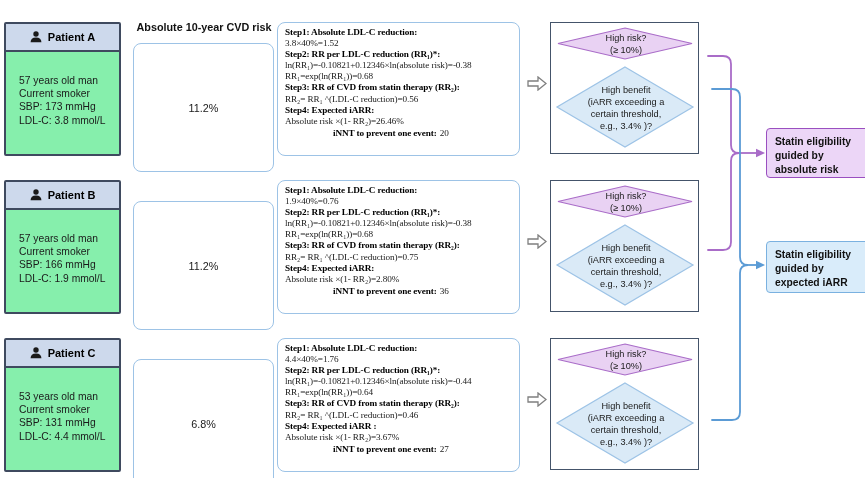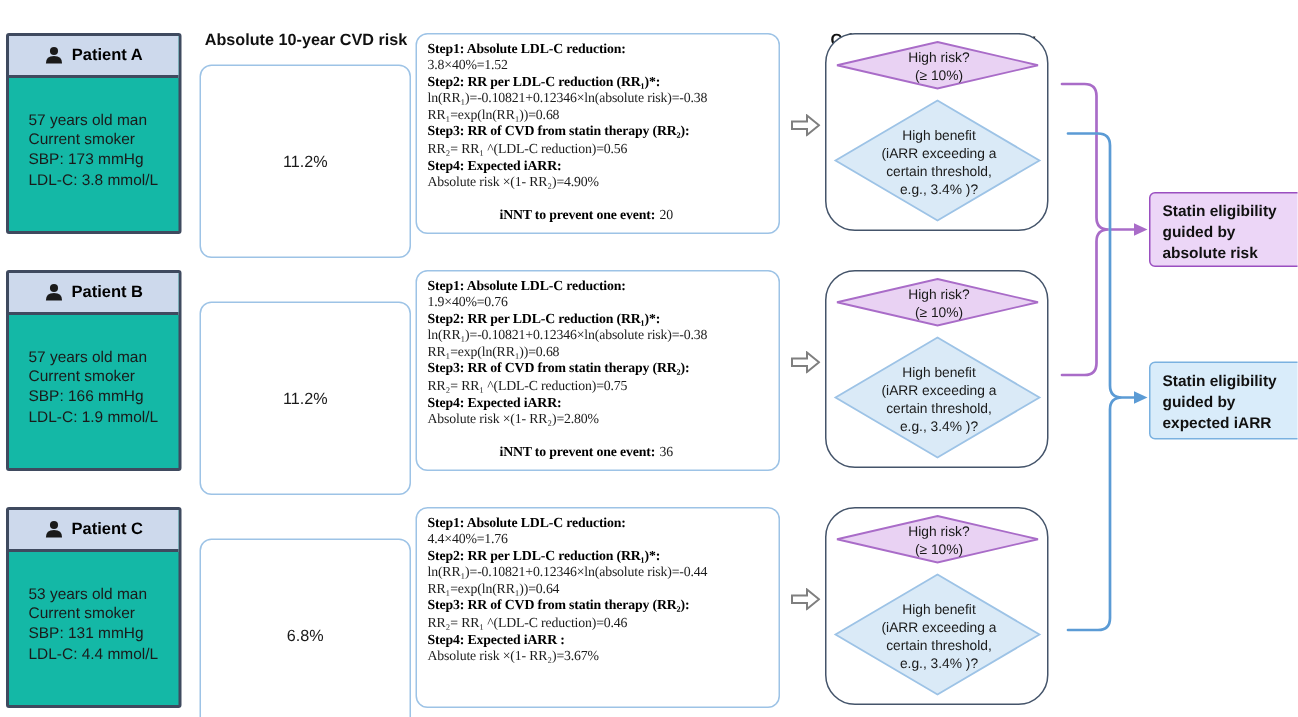--- a/index.html
+++ b/index.html
@@ -7,38 +7,38 @@
   .col-header{position:absolute;top:1px;font-size:10.8px;font-weight:bold;color:#111;text-align:center;margin-top:20px;}
   #hdr-risk{left:133px;width:142px;}
   #hdr-iarr{left:277px;width:238px;}
   #hdr-criteria{left:542px;width:160px;}
   #rows{position:absolute;inset:0;}
   .row{position:absolute;left:0;width:865px;height:133px;}
   .row:nth-child(1){top:22px;}
   .row:nth-child(2){top:180px;}
   .row:nth-child(3){top:338px;}
 
-  .patient-box{position:absolute;left:4px;top:0;width:113px;height:130px;border:2px solid #3f4a5f;border-radius:2px;background:#14b8a6;}
+  .patient-box{position:absolute;left:4px;top:0;width:113px;height:130px;border:2px solid #3f4a5f;border-radius:2px;background:#86efac;}
   .patient-header{height:26px;background:#cdd9ec;border-bottom:2px solid #3f4a5f;display:flex;align-items:center;justify-content:center;gap:6px;}
   .patient-name{font-size:11px;font-weight:bold;color:#000;}
   .patient-details{position:absolute;left:13px;top:50px;font-size:10.3px;line-height:13.2px;color:#1a1a1a;}
 
   .risk-box{position:absolute;left:133px;top:1px;width:139px;height:127px;border:1.5px solid #9dc3e6;border-radius:8px;background:#fff;display:flex;align-items:center;justify-content:center;margin-top:20px;}
   .risk-value{font-size:10.8px;color:#1a1a1a;}
 
   .iarr-box{position:absolute;left:277px;top:0;width:234px;height:128px;border:1.5px solid #9dc3e6;border-radius:8px;background:#fff;padding:4px 0 0 7px;font-family:Liberation Serif, serif;}
   .iarr-steps div{font-size:9.2px;line-height:11.1px;white-space:nowrap;letter-spacing:-0.1px;color:#1a1a1a;}
   .iarr-steps div.b{font-weight:bold;color:#000;}
-  .innt-line{margin-top:11px;font-size:9.2px;letter-spacing:-0.1px;color:#1a1a1a;padding-left:48px;}
+  .innt-line{margin-top:1px;font-size:9.2px;letter-spacing:-0.1px;color:#1a1a1a;padding-left:48px;}
   .innt-line .lbl{font-weight:bold;color:#000;}
   .innt-line .val{margin-left:3px;}
 
   .flow-arrow{position:absolute;left:527px;top:54px;width:20px;height:15px;}
 
-  .criteria-box{position:absolute;left:550px;top:0;width:147px;height:130px;border:1.6px solid #44546a;border-radius:20px;background:#fff;}
+  .criteria-box{position:absolute;left:550px;top:0;width:147px;height:130px;border:1.6px solid #44546a;border-radius:0;background:#fff;}
   .criteria-box svg.diamonds{position:absolute;left:0;top:0;}
   .diamond-text{position:absolute;left:5px;width:140px;text-align:center;font-size:9.2px;line-height:12px;white-space:pre-line;color:#1a1a1a;}
   .diamond-text.risk{top:9px;}
   .diamond-text.benefit{top:61px;}
 
   #braces{position:absolute;left:690px;top:0;width:85px;height:478px;}
   .out-box{position:absolute;left:766px;width:95px;border-radius:4px;padding:6px 0 6px 8px;font-size:10.3px;font-weight:bold;line-height:13.8px;color:#111;white-space:pre-line;}
   #out-absolute{top:128px;height:36px;background:#ecd6f7;border:1.6px solid #9a4fc0;}
   #out-iarr{top:241px;height:38px;background:#d9ecfa;border:1.6px solid #7ab1e0;}
 </style>
@@ -74,21 +74,21 @@
     <div class="iarr-box">
       <div class="iarr-steps">
           <div class="b">Step1: Absolute LDL-C reduction:</div>
           <div>3.8×40%=1.52</div>
           <div class="b">Step2: RR per LDL-C reduction (RR₁)*:</div>
           <div>ln(RR₁)=-0.10821+0.12346×ln(absolute risk)=-0.38</div>
           <div>RR₁=exp(ln(RR₁))=0.68</div>
           <div class="b">Step3: RR of CVD from statin therapy (RR₂):</div>
           <div>RR₂= RR₁ ^(LDL-C reduction)=0.56</div>
           <div class="b">Step4: Expected iARR:</div>
-          <div>Absolute risk ×(1- RR₂)=4.90%</div>
+          <div>Absolute risk ×(1- RR₂)=26.46%</div>
         </div>
       <div class="innt-line">
         <span class="lbl">iNNT to prevent one event:</span><span class="val">20</span>
       </div>
     </div>
 
     <svg class="flow-arrow" viewBox="0 0 20 15">
       <polygon points="1,5 11,5 11,1 19,7.5 11,14 11,10 1,10" fill="#ffffff" stroke="#7f7f7f" stroke-width="1.3" stroke-linejoin="miter"></polygon>
     </svg>
 
@@ -188,20 +188,23 @@
           <div class="b">Step1: Absolute LDL-C reduction:</div>
           <div>4.4×40%=1.76</div>
           <div class="b">Step2: RR per LDL-C reduction (RR₁)*:</div>
           <div>ln(RR₁)=-0.10821+0.12346×ln(absolute risk)=-0.44</div>
           <div>RR₁=exp(ln(RR₁))=0.64</div>
           <div class="b">Step3: RR of CVD from statin therapy (RR₂):</div>
           <div>RR₂= RR₁ ^(LDL-C reduction)=0.46</div>
           <div class="b">Step4: Expected iARR :</div>
           <div>Absolute risk ×(1- RR₂)=3.67%</div>
         </div>
+      <div class="innt-line">
+        <span class="lbl">iNNT to prevent one event:</span><span class="val">27</span>
+      </div>
     </div>
 
     <svg class="flow-arrow" viewBox="0 0 20 15">
       <polygon points="1,5 11,5 11,1 19,7.5 11,14 11,10 1,10" fill="#ffffff" stroke="#7f7f7f" stroke-width="1.3" stroke-linejoin="miter"></polygon>
     </svg>
 
     <div class="criteria-box">
       <svg class="diamonds" width="147" height="130" viewBox="0 0 147 130">
         <polygon points="74,5 141,20.5 74,36 7,20.5" fill="#e9d2f3" stroke="#a96cc8" stroke-width="1.2"></polygon>
         <polygon points="74,44 142,84 74,124 6,84" fill="#daeaf7" stroke="#9dc3e6" stroke-width="1.2"></polygon>

